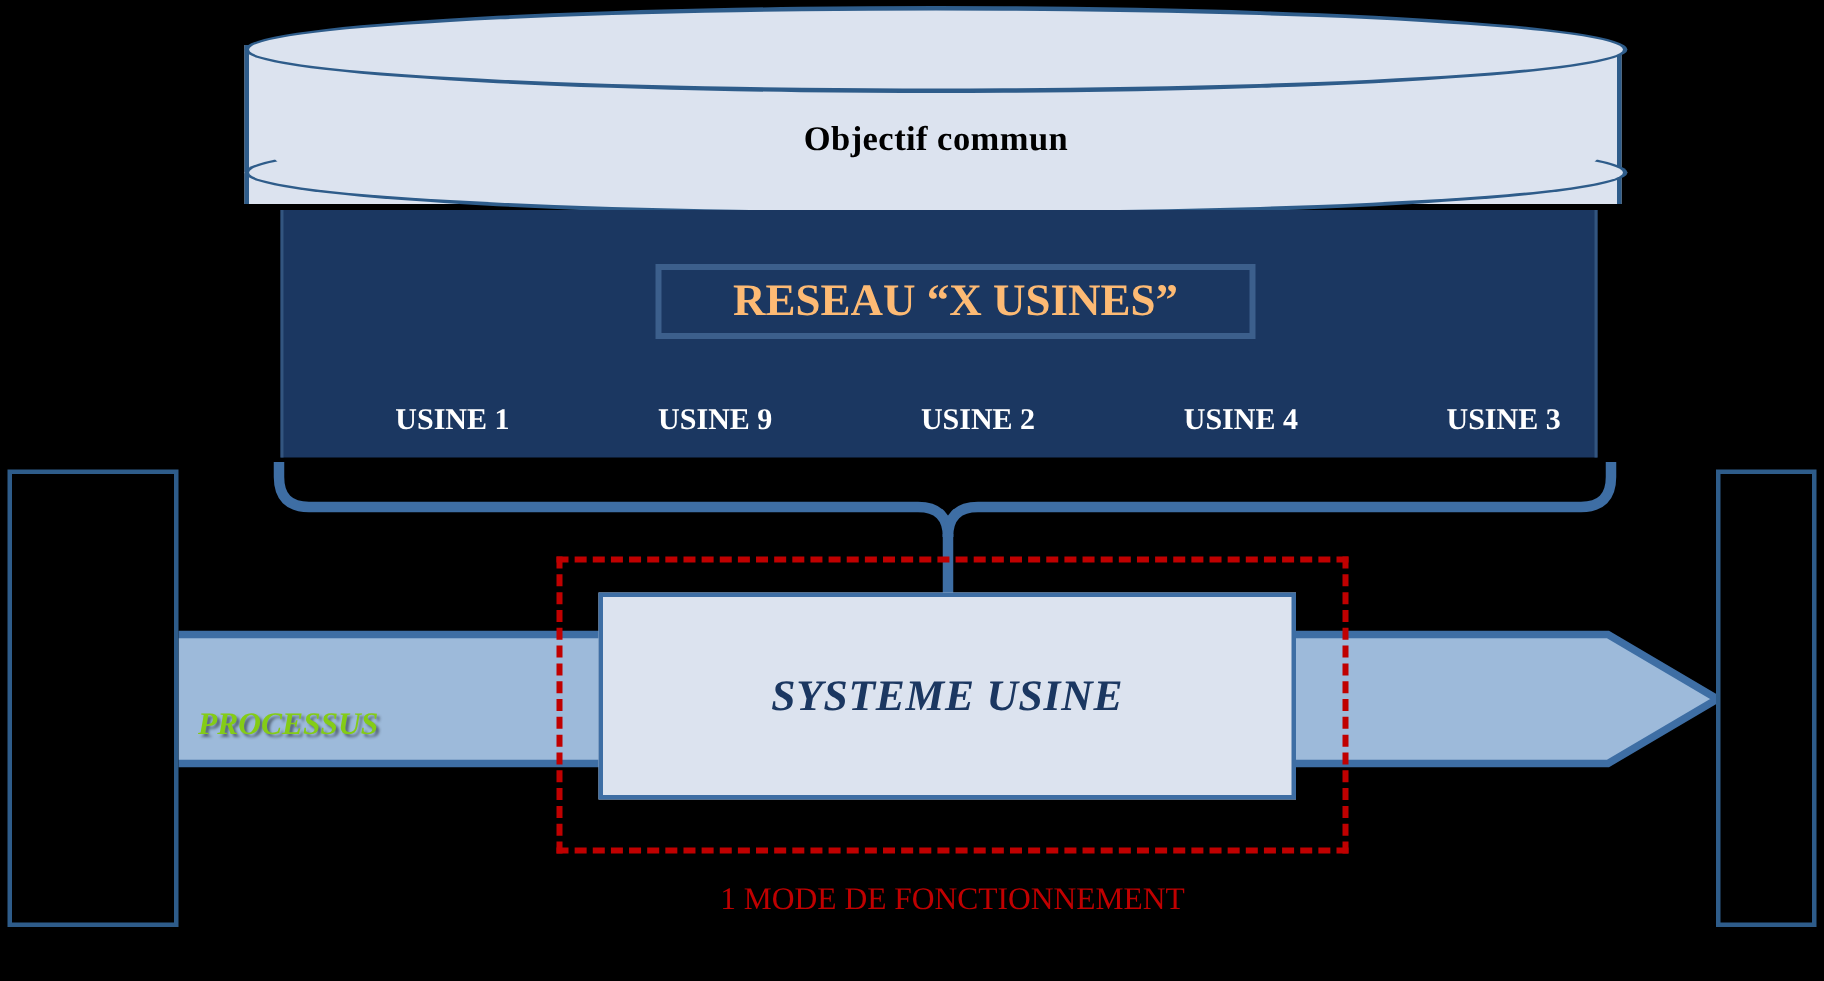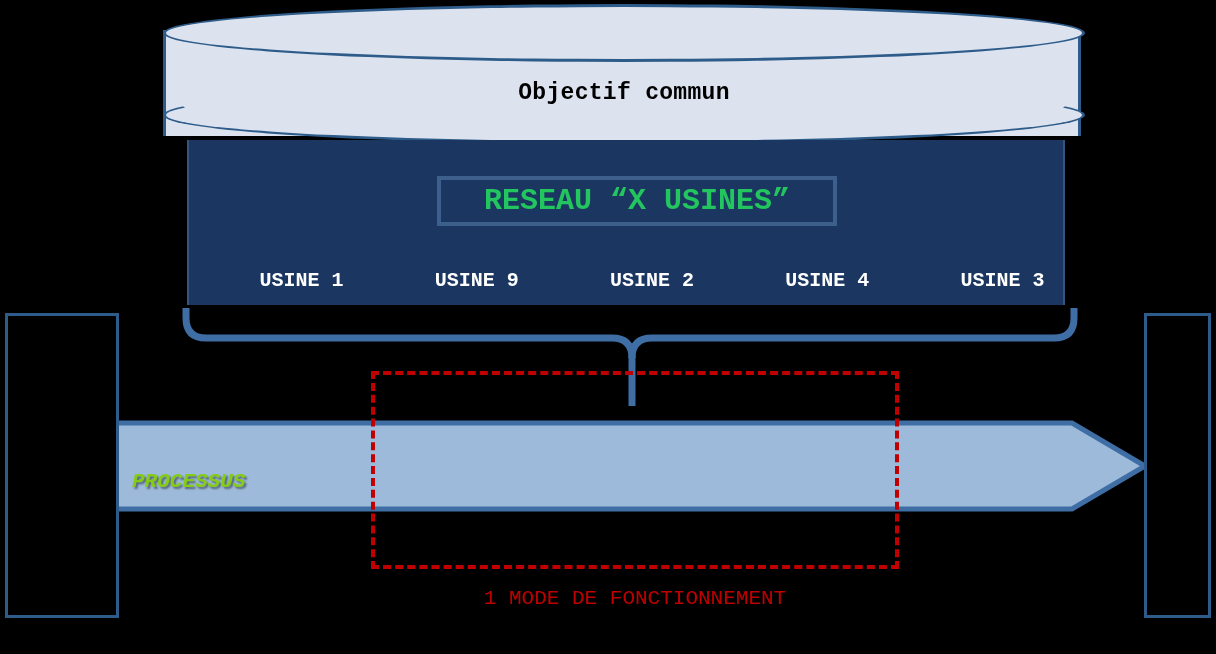--- a/index.html
+++ b/index.html
@@ -6,21 +6,21 @@
     margin: 0;
     padding: 0;
     background: #000000;
   }
   #canvas {
     position: relative;
     width: 1216px;
     height: 654px;
     background: #000000;
     overflow: hidden;
-    font-family: Liberation Mono, monospace;
+    font-family: Liberation Serif, serif;
   }
   .abs { position: absolute; }
 
   
   #cylinder-group {
     left: 163px; top: 4px; width: 922px; height: 146px;
   }
   .cyl-body {
     position: absolute;
     left: 0; top: 26px;
@@ -73,21 +73,21 @@
   #network-title-box {
     left: 437px; top: 176px;
     width: 400px; height: 50px;
     border: 4px solid #3c5f8c;
     box-sizing: border-box;
     display: flex;
     align-items: center;
     justify-content: center;
   }
   #network-title {
-    color: #22c55e;
+    color: #fdba74;
     font-size: 30px;
     font-weight: bold;
     letter-spacing: 0px;
     white-space: nowrap;
   }
   #usine-row {
     left: 190px; top: 258px;
     width: 876px; height: 44px;
     display: flex;
     align-items: center;
@@ -221,16 +221,19 @@
 
   <svg class="abs" id="process-arrow-svg" viewBox="0 0 1040 96">
     <polygon points="3,5 960,5 1033,48 960,91 3,91" fill="#9dbada" stroke="#3e6ea4" stroke-width="5" stroke-linejoin="miter"></polygon>
   </svg>
   <div class="abs" id="process-label">PROCESSUS</div>
 
   <div class="abs" id="left-rect"></div>
 
   <div class="abs" id="right-rect"></div>
 
+  <div class="abs" id="systeme-box">
+    <span id="systeme-label">SYSTEME USINE</span>
+  </div>
 
   <div class="abs" id="mode-caption">1 MODE DE FONCTIONNEMENT</div>
 
 </div>
 
 </body></html>

